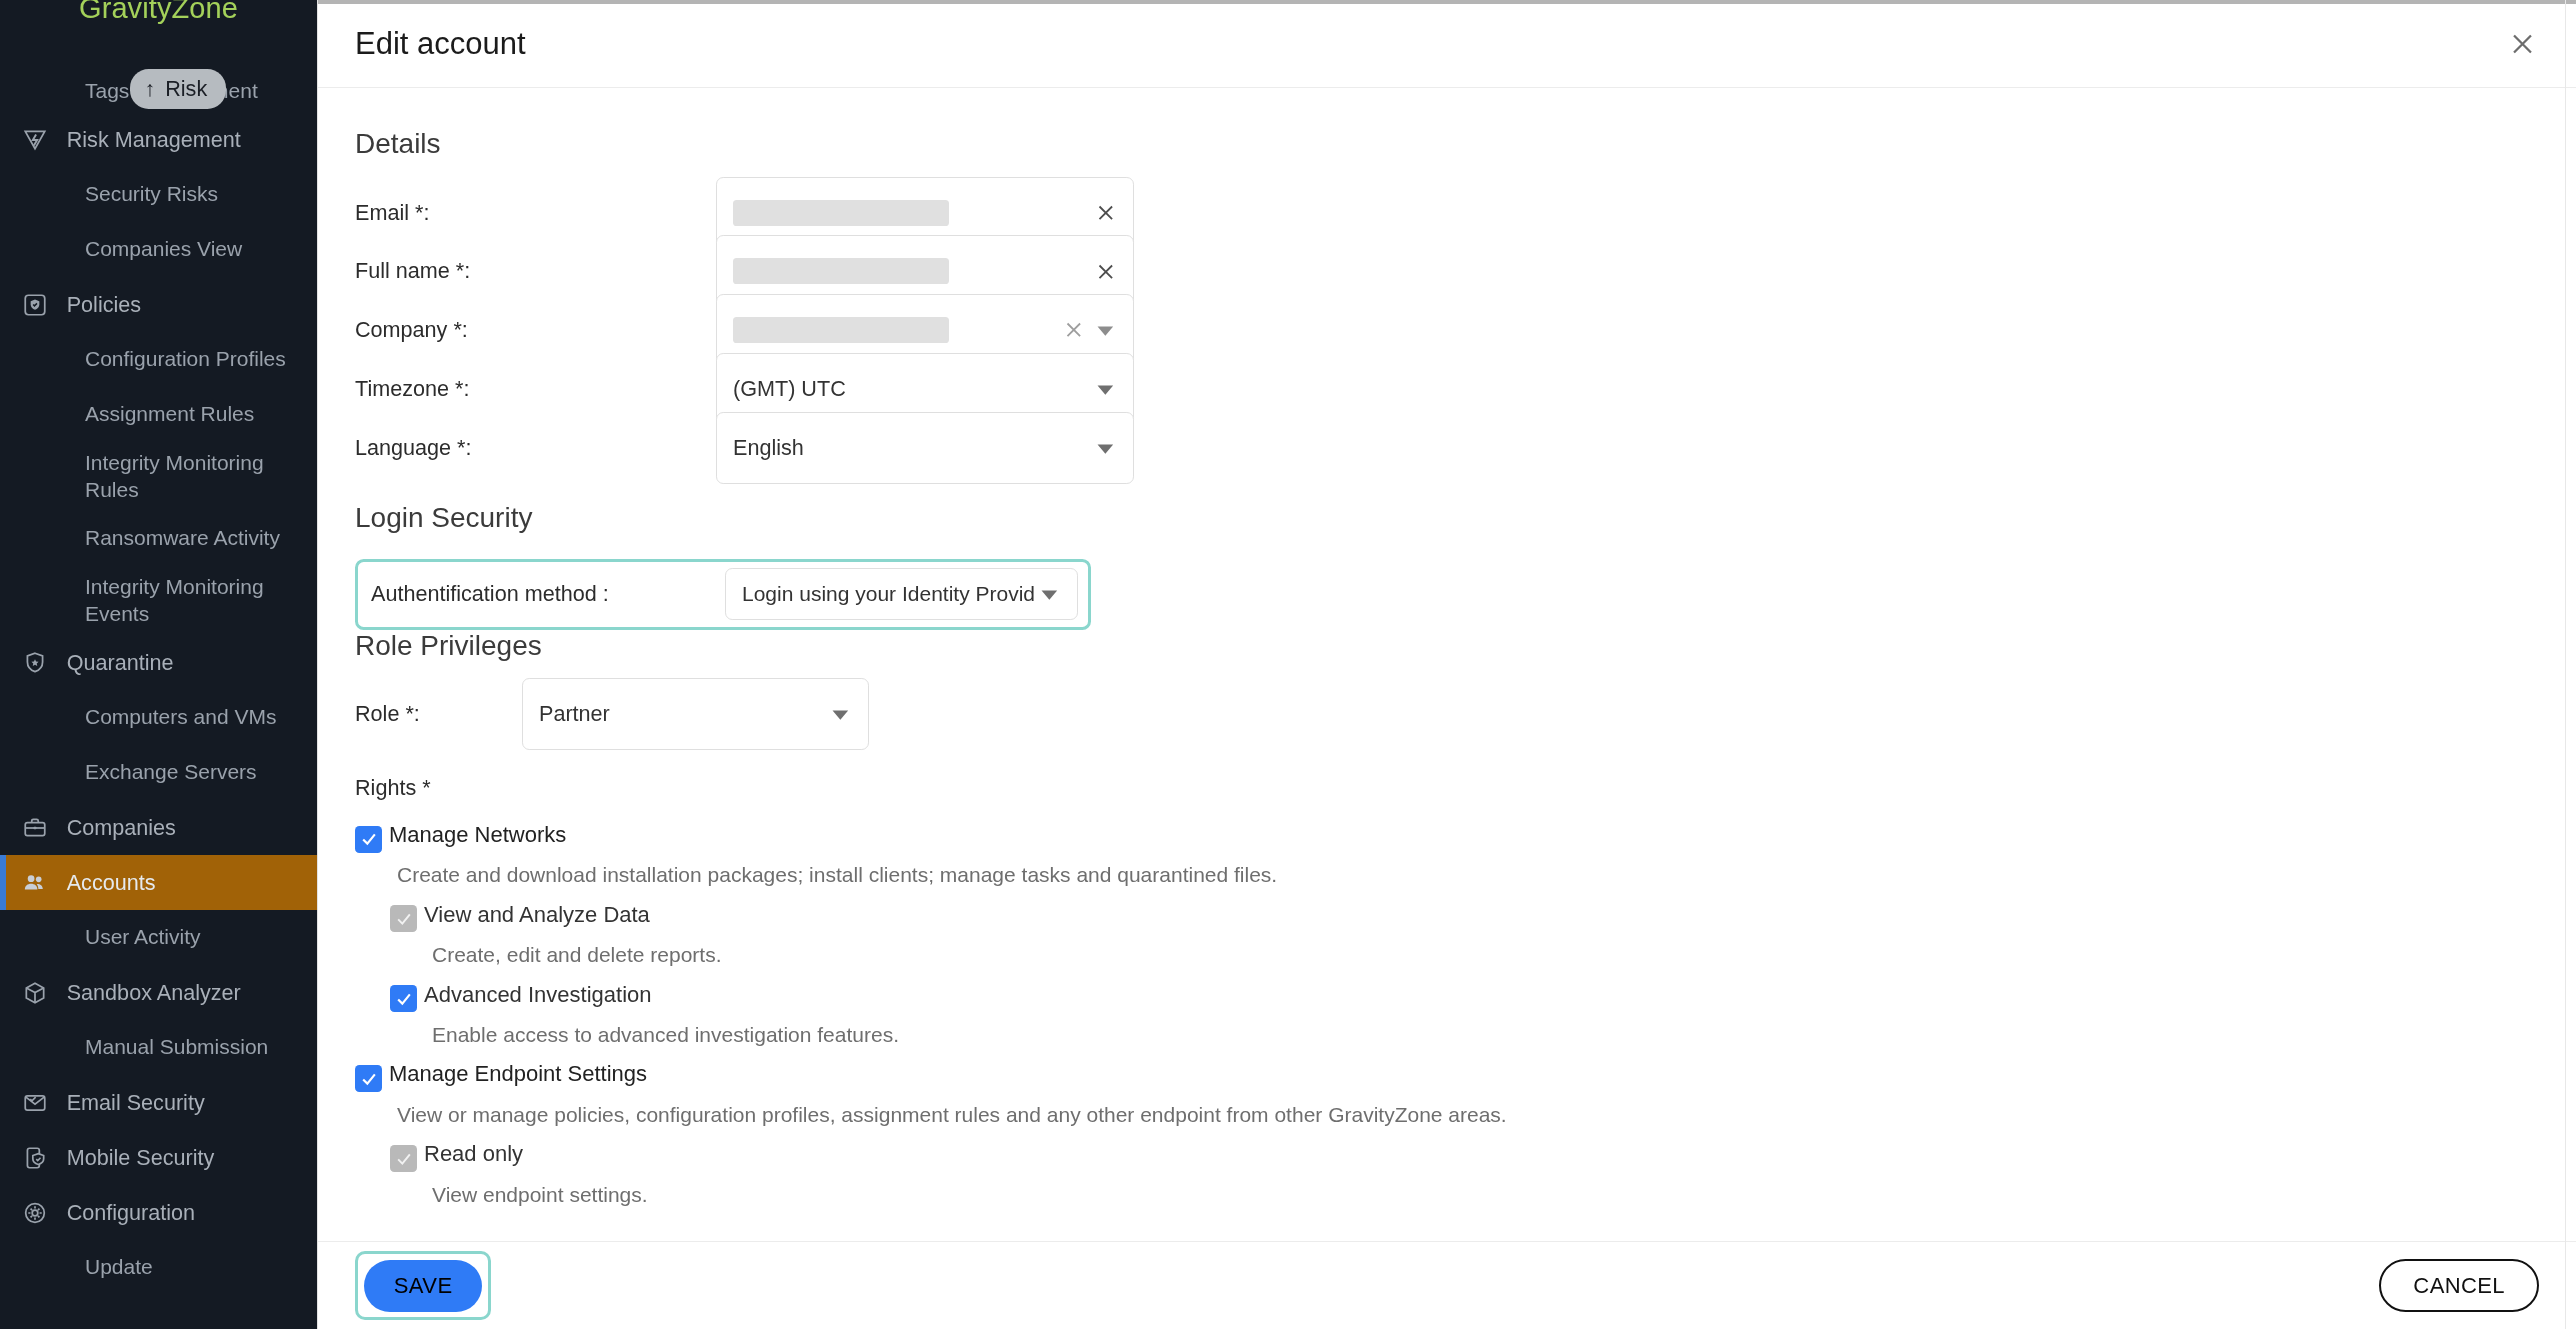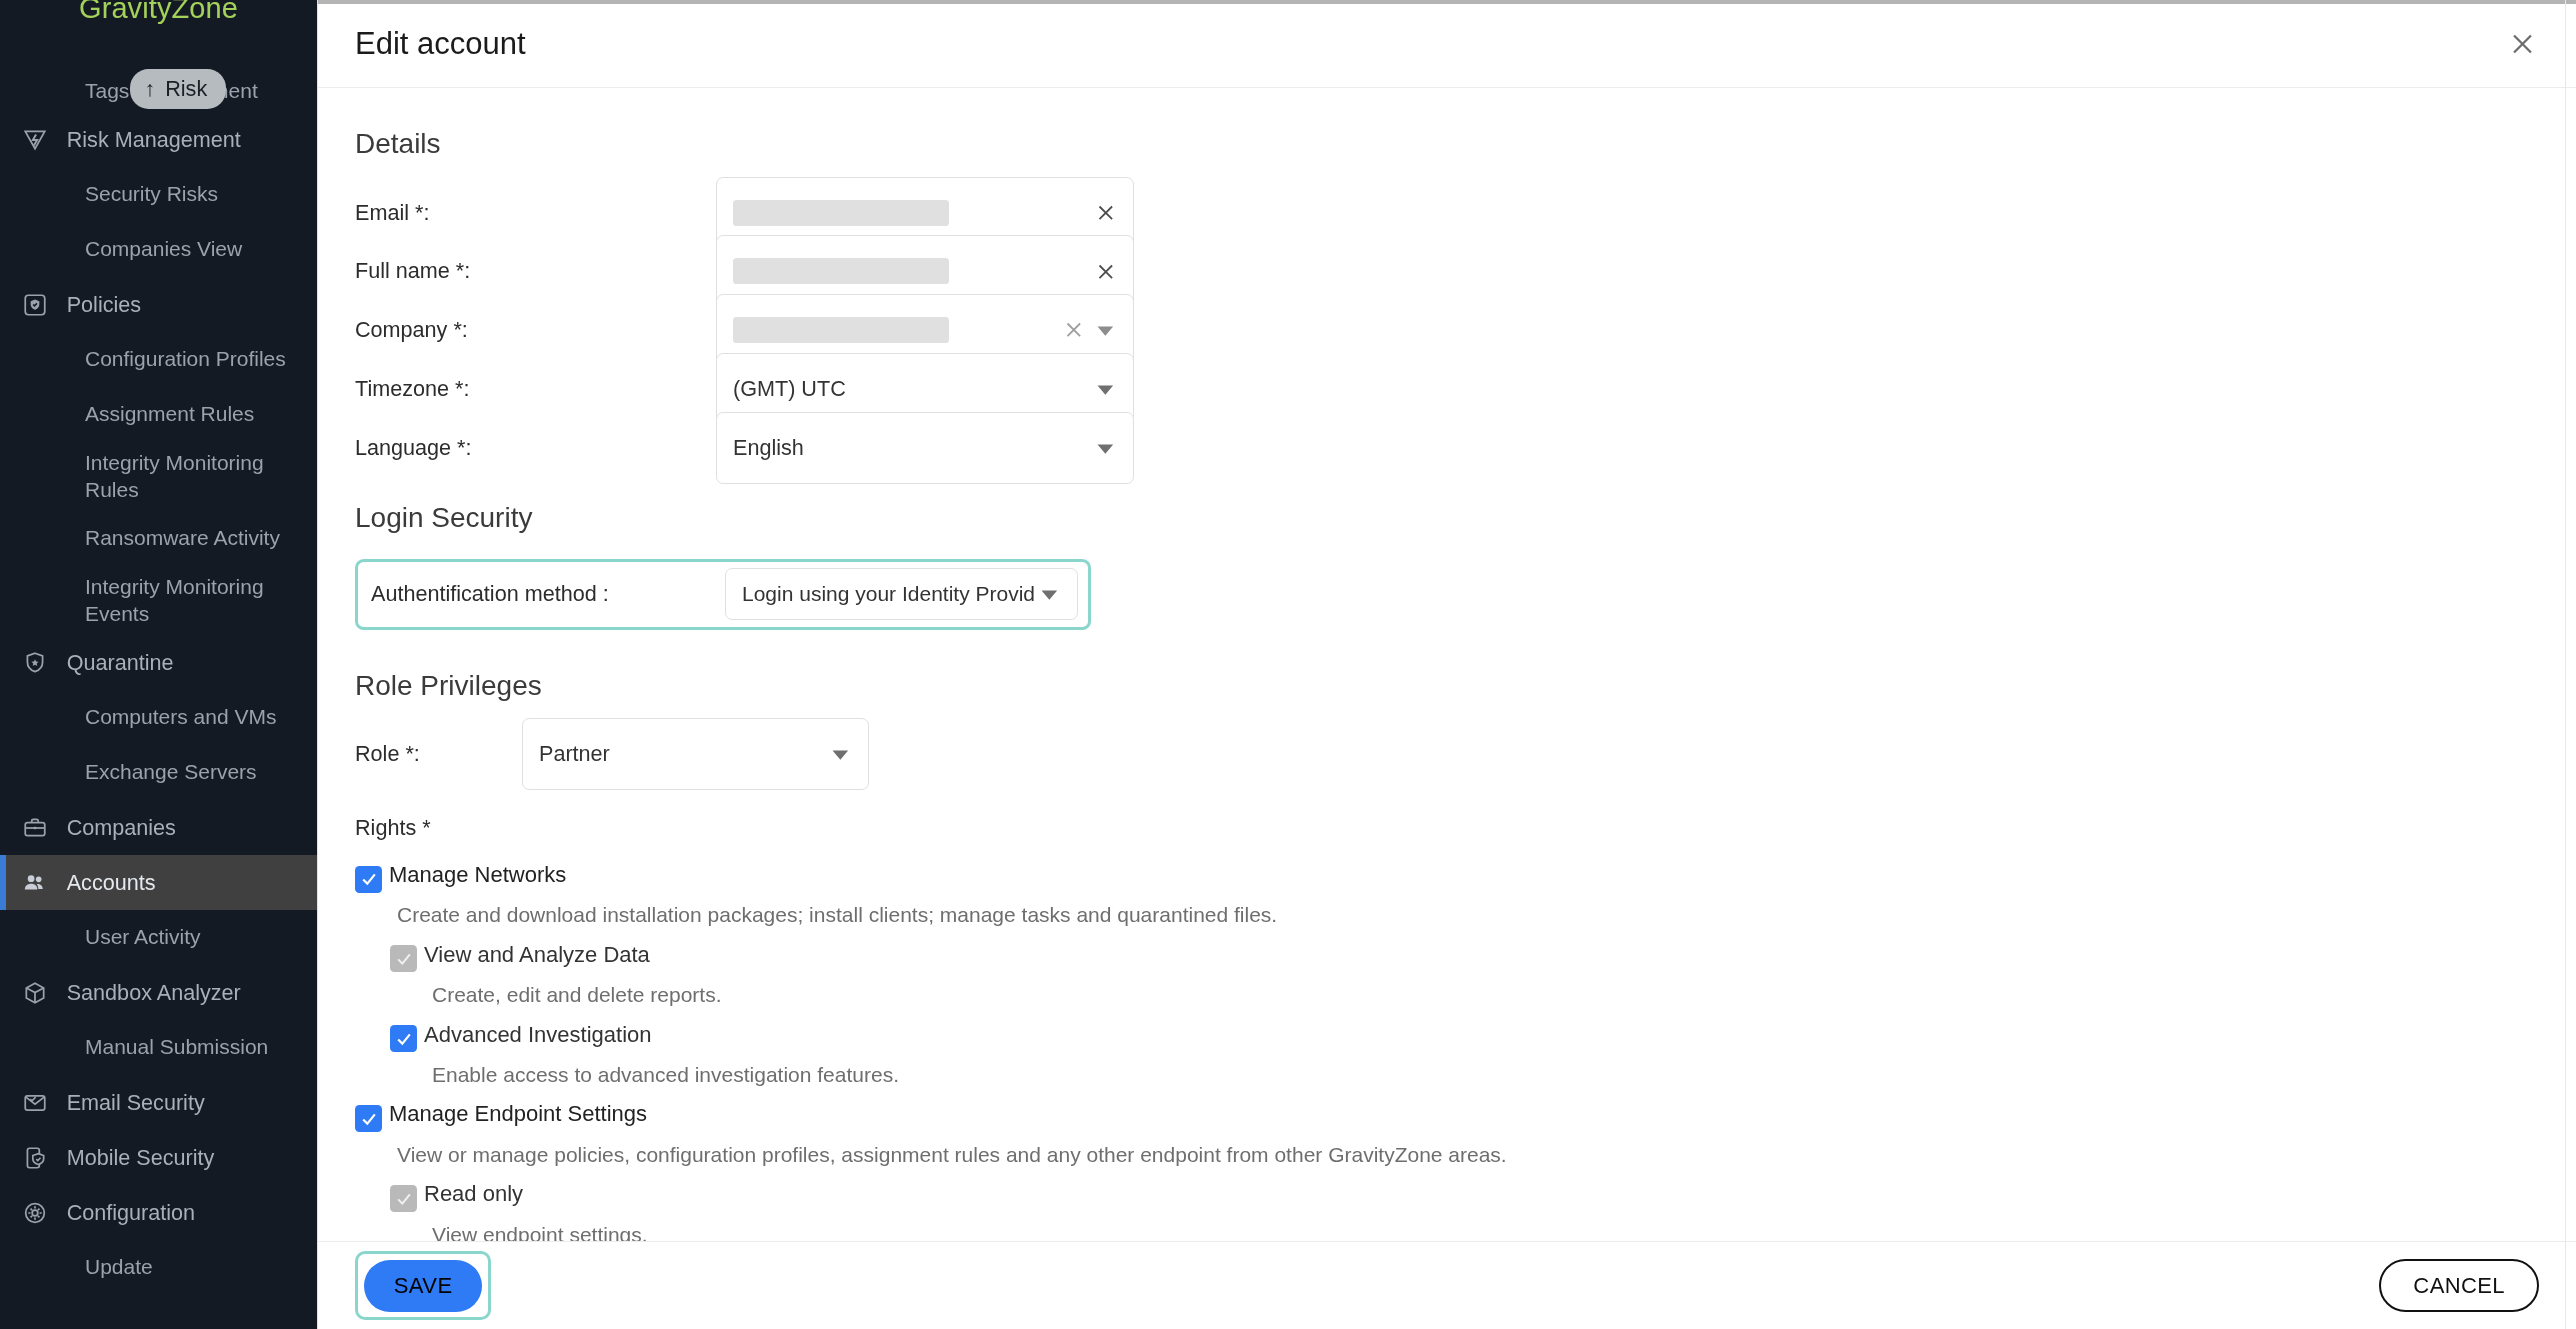--- a/index.html
+++ b/index.html
@@ -28,21 +28,21 @@
   }
   .nav-top {
     display: flex; align-items: center;
     height: 55px;
     padding-left: 18.7px;
     color: #a9b0b9;
     font-size: 21.6px;
     position: relative;
   }
   .nav-top.active {
-    background: #404040;
+    background: #a16207;
     color: #e6eaee;
   }
   .nav-top.active::before {
     content: ""; position: absolute; left: 0; top: 0;
     width: 5.8px; height: 100%;
     background: #3a7bd5;
   }
   .nav-ico {
     width: 32px; height: 32px;
     margin-right: 16px;
@@ -120,21 +120,21 @@
     height: 1153px;
     overflow: hidden;
     padding: 40px 37px 0 37px;
   }
 
   .section-title {
     font-size: 28px; color: #3b3b3b; font-weight: 400;
     margin-bottom: 24.5px;
   }
   #login-security-title { margin-top: 26px; }
-  #role-privileges-title { margin-top: 40px; }
+  #role-privileges-title { }
 
   .form-row {
     display: flex; align-items: center;
     height: 56px;
     margin-bottom: 2.9px;
   }
   .form-label {
     width: 361px;
     font-size: 21.6px; color: #2c2c2c;
     flex: none;

